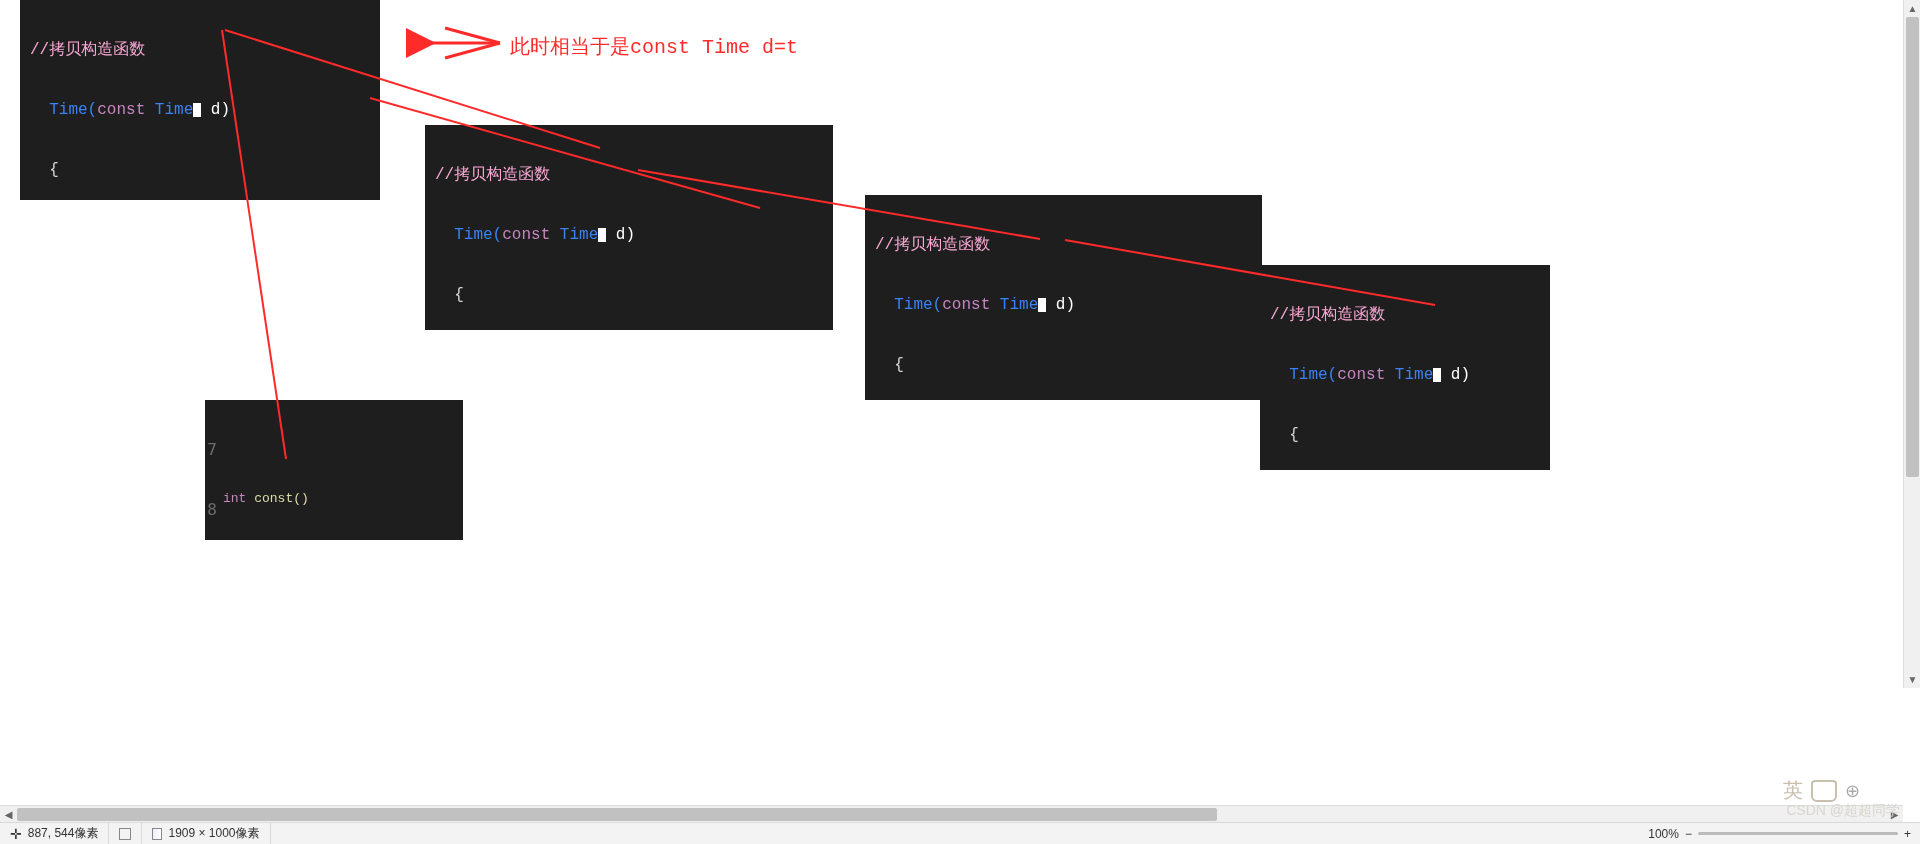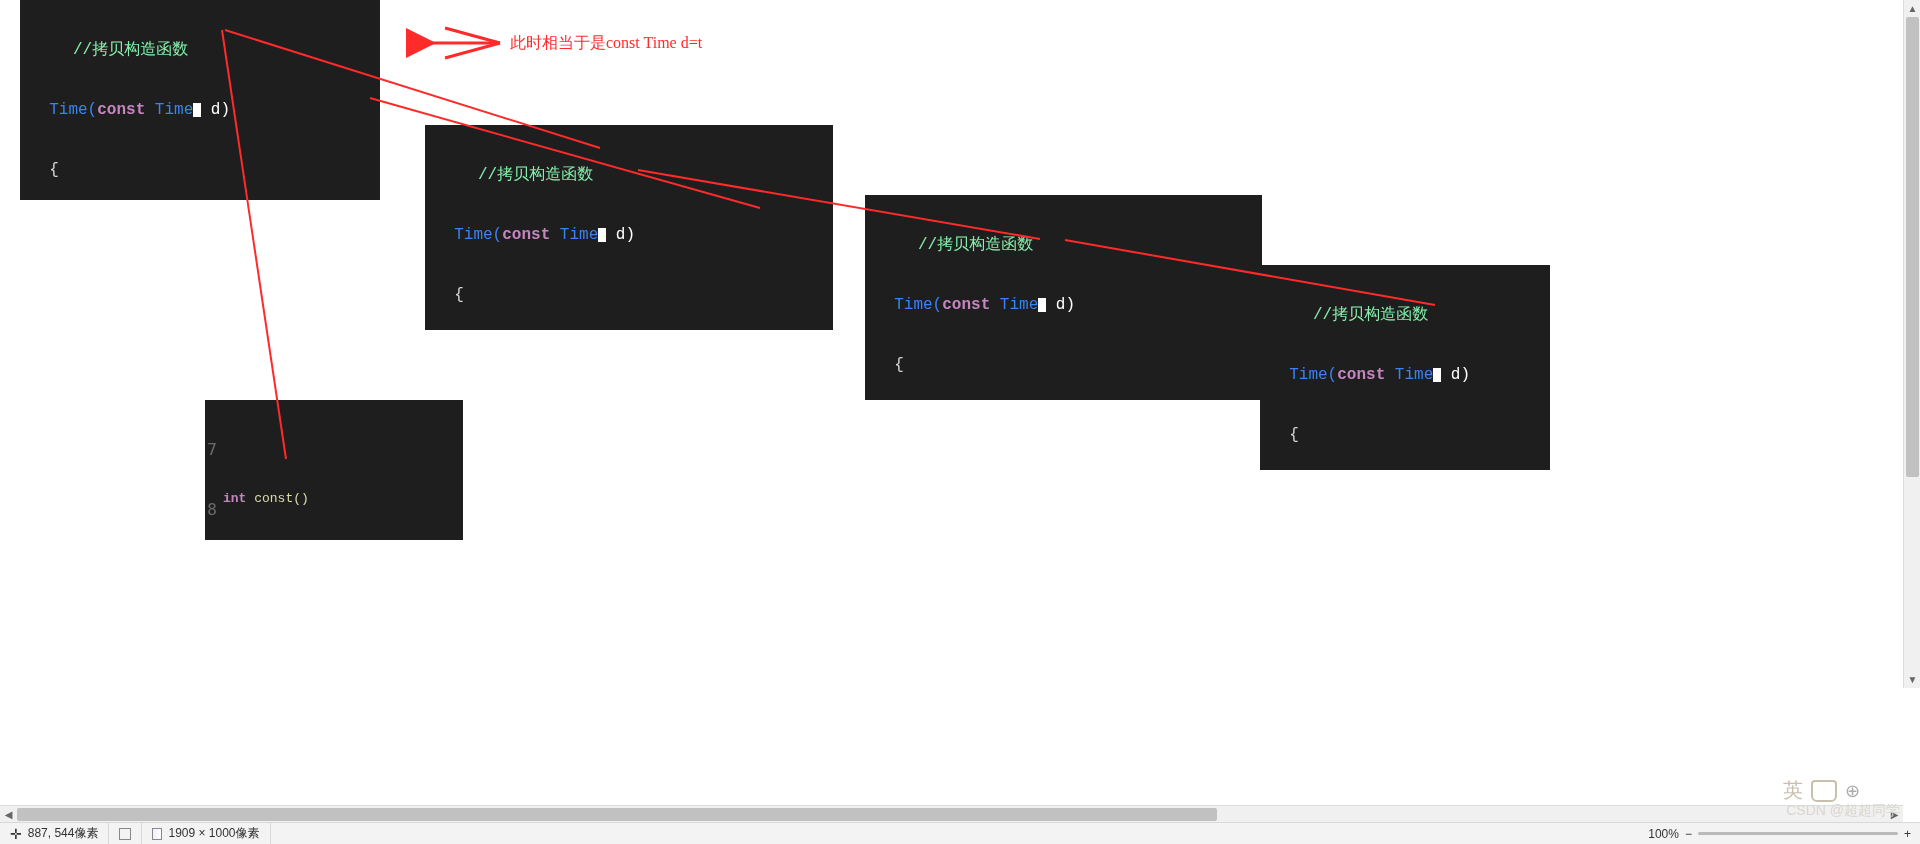--- a/index.html
+++ b/index.html
@@ -1,30 +1,30 @@
 <!DOCTYPE html>
 <html><head>
 <meta charset="utf-8">
 <style>
   * { margin: 0; padding: 0; box-sizing: border-box; }
   body { font-family: "Segoe UI", Tahoma, sans-serif; font-size: 12px; background: #fff; width: 1920px; height: 844px; overflow: hidden; position: relative; }
   .canvas { position: absolute; left: 0; top: 0; width: 1520px; height: 688px; background: #fff; }
 
   .codebox { position: absolute; background: #1e1e1e; color: #d4d4d4; font-family: Consolas, "Courier New", monospace; font-size: 16px; line-height: 20px; padding: 0; white-space: pre; overflow: hidden; }
   .codeline { padding: 0 10px; }
-  .c-comment { color: #86efac; margin-left: 43px; }
+  .c-comment { color: #f9a8d4; }
   .c-type { color: #3b82f6; }
-  .c-kw { color: #c586c0; font-weight: bold; }
+  .c-kw { color: #c586c0; }
   .c-func { color: #dcdcaa; }
   .c-white { color: #fff; }
   .cursor-sq { display: inline-block; width: 8px; height: 14px; background: #fff; vertical-align: middle; }
 
   .gutter { position: absolute; left: 0; top: 0; color: #6b6b6b; background: #1e1e1e; font-family: Consolas, monospace; font-size: 16px; line-height: 20px; text-align: right; padding-right: 4px; user-select: none; }
 
-  .note { position: absolute; color: #ff2a2a; font-family: Liberation Serif, serif; font-size: 16px; }
+  .note { position: absolute; color: #ff2a2a; font-family: Liberation Mono, monospace; font-size: 20px; }
 
   
   .overlay-svg { position: absolute; left: 0; top: 0; pointer-events: none; }
 
   
   .statusbar { position: absolute; left: 0; right: 0; bottom: 0; height: 22px; background: #f3f3f3; border-top: 1px solid #d9d9d9; display: flex; align-items: center; font-size: 12px; color: #333; }
   .statusbar .sec { display: flex; align-items: center; padding: 0 10px; gap: 6px; }
   .statusbar .sep { width: 1px; height: 22px; background: #d9d9d9; }
   .cross-icon { font-size: 14px; }
   .sq-icon { display: inline-block; width: 12px; height: 12px; border: 1px solid #888; }

